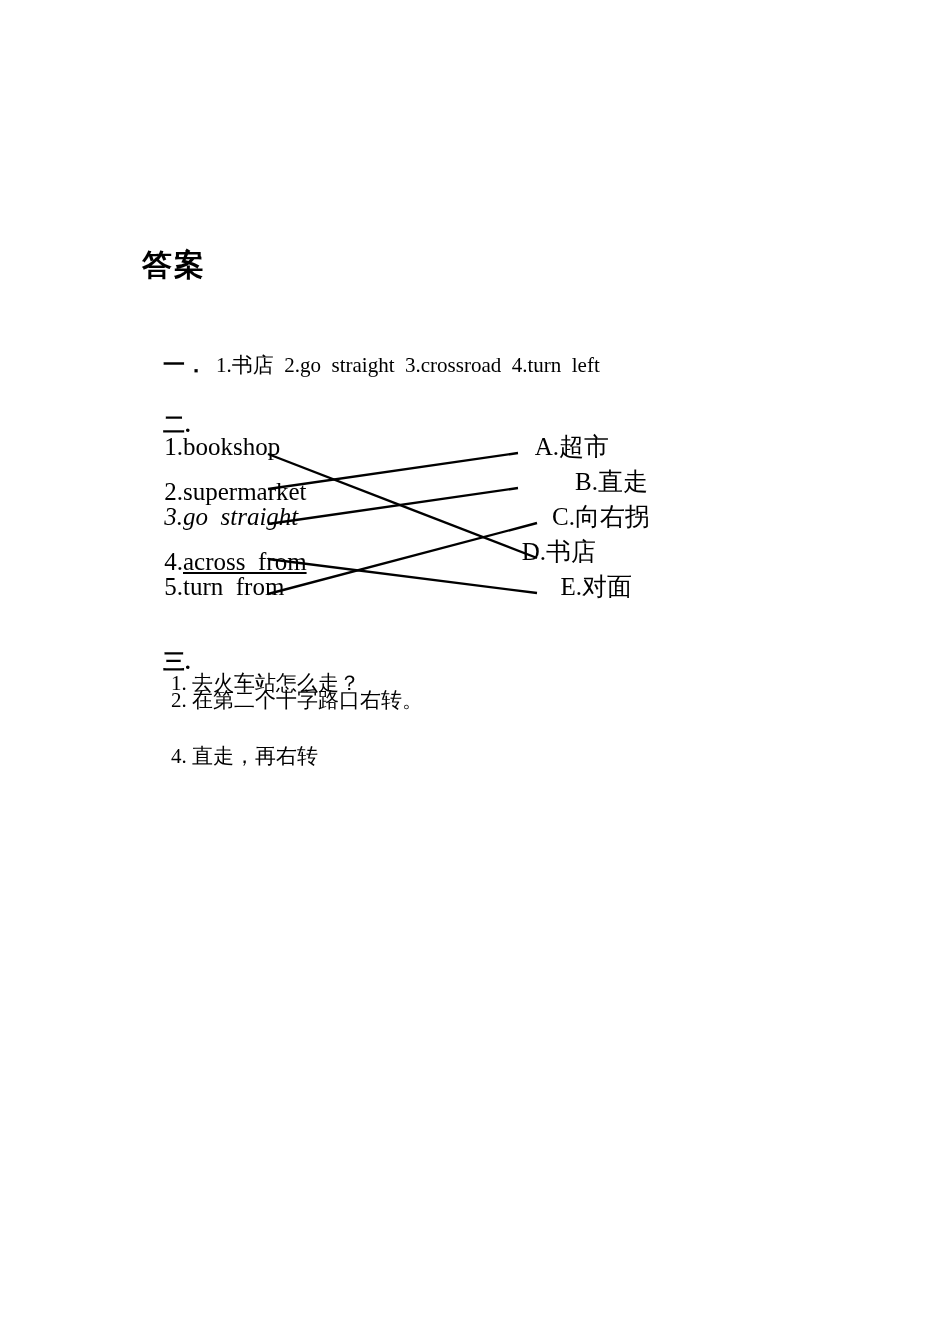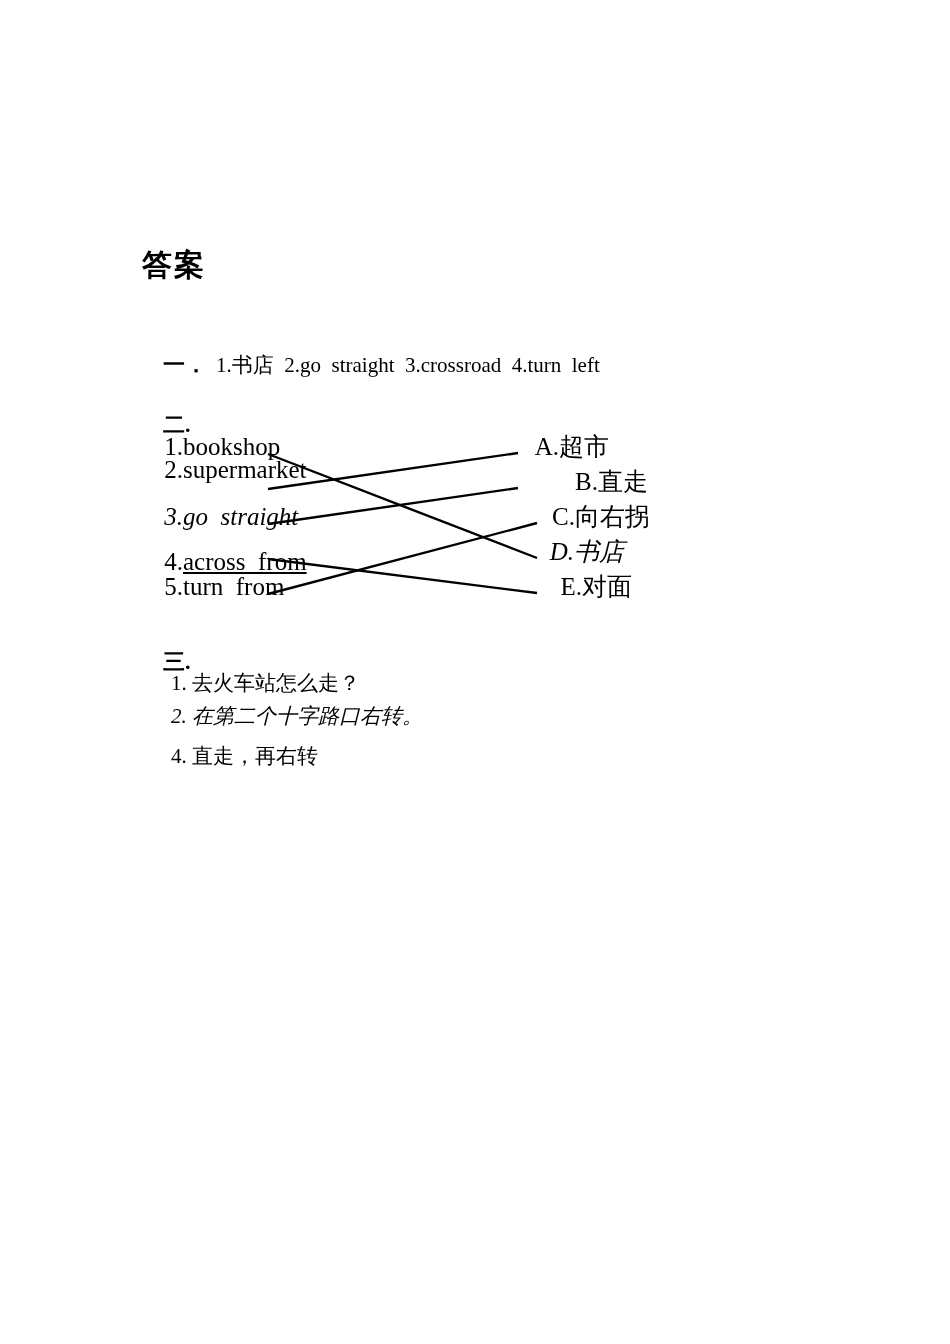--- a/index.html
+++ b/index.html
@@ -100,37 +100,37 @@
   <div class="match-area">
     <svg id="match-lines" width="950" height="1344" viewBox="0 0 950 1344">
         <line x1="268" y1="454" x2="537" y2="558" stroke="#000000" stroke-width="2.4"></line>
         <line x1="268" y1="489" x2="518" y2="453" stroke="#000000" stroke-width="2.4"></line>
         <line x1="268" y1="524" x2="518" y2="488" stroke="#000000" stroke-width="2.4"></line>
         <line x1="268" y1="559" x2="537" y2="593" stroke="#000000" stroke-width="2.4"></line>
         <line x1="268" y1="594" x2="537" y2="523" stroke="#000000" stroke-width="2.4"></line>
       </svg>
     <div id="left-col">
         <div class="lrow" style="top: 433px;"><span class="num">1.</span><span class="term">bookshop</span></div>
-        <div class="lrow" style="top: 456px;"><span class="num">2.</span><span class="term">supermarket</span></div>
+        <div class="lrow" style="top: 478px;"><span class="num">2.</span><span class="term">supermarket</span></div>
         <div class="lrow" style="top: 503px; font-style: italic;"><span class="num">3.</span><span class="term">go  straight</span></div>
         <div class="lrow" style="top: 548px; text-decoration: underline;"><span class="num">4.</span><span class="term">across  from</span></div>
         <div class="lrow" style="top: 573px;"><span class="num">5.</span><span class="term">turn  from</span></div>
       </div>
     <div id="right-col">
         <div class="rrow" style="top: 433px; left: 531px;"><span class="letter" style="width: 28px;">A.</span><span class="rlabel">超市</span></div>
         <div class="rrow" style="top: 468px; left: 556px;"><span class="letter" style="width: 42px;">B.</span><span class="rlabel">直走</span></div>
         <div class="rrow" style="top: 503px; left: 541px;"><span class="letter" style="width: 34px;">C.</span><span class="rlabel">向右拐</span></div>
-        <div class="rrow" style="top: 538px; left: 541px; font-style: italic;"><span class="letter" style="width: 33px;">D.</span><span class="rlabel">书店</span></div>
+        <div class="rrow" style="top: 538px; left: 513px;"><span class="letter" style="width: 33px;">D.</span><span class="rlabel">书店</span></div>
         <div class="rrow" style="top: 573px; left: 550px;"><span class="letter" style="width: 32px;">E.</span><span class="rlabel">对面</span></div>
       </div>
   </div>
 
   <div class="section-line m3">
     <span class="marker">三.</span>
   </div>
 
   <div id="s3-answers">
       <div class="s3-line" style="top: 669px;">1. 去火车站怎么走？</div>
-      <div class="s3-line" style="top: 702px; font-style: italic;">2. 在第二个十字路口右转。</div>
+      <div class="s3-line" style="top: 686px;">2. 在第二个十字路口右转。</div>
       <div class="s3-line" style="top: 742px;">4. 直走，再右转</div>
     </div>
 
 </div>
 
 </body></html>

